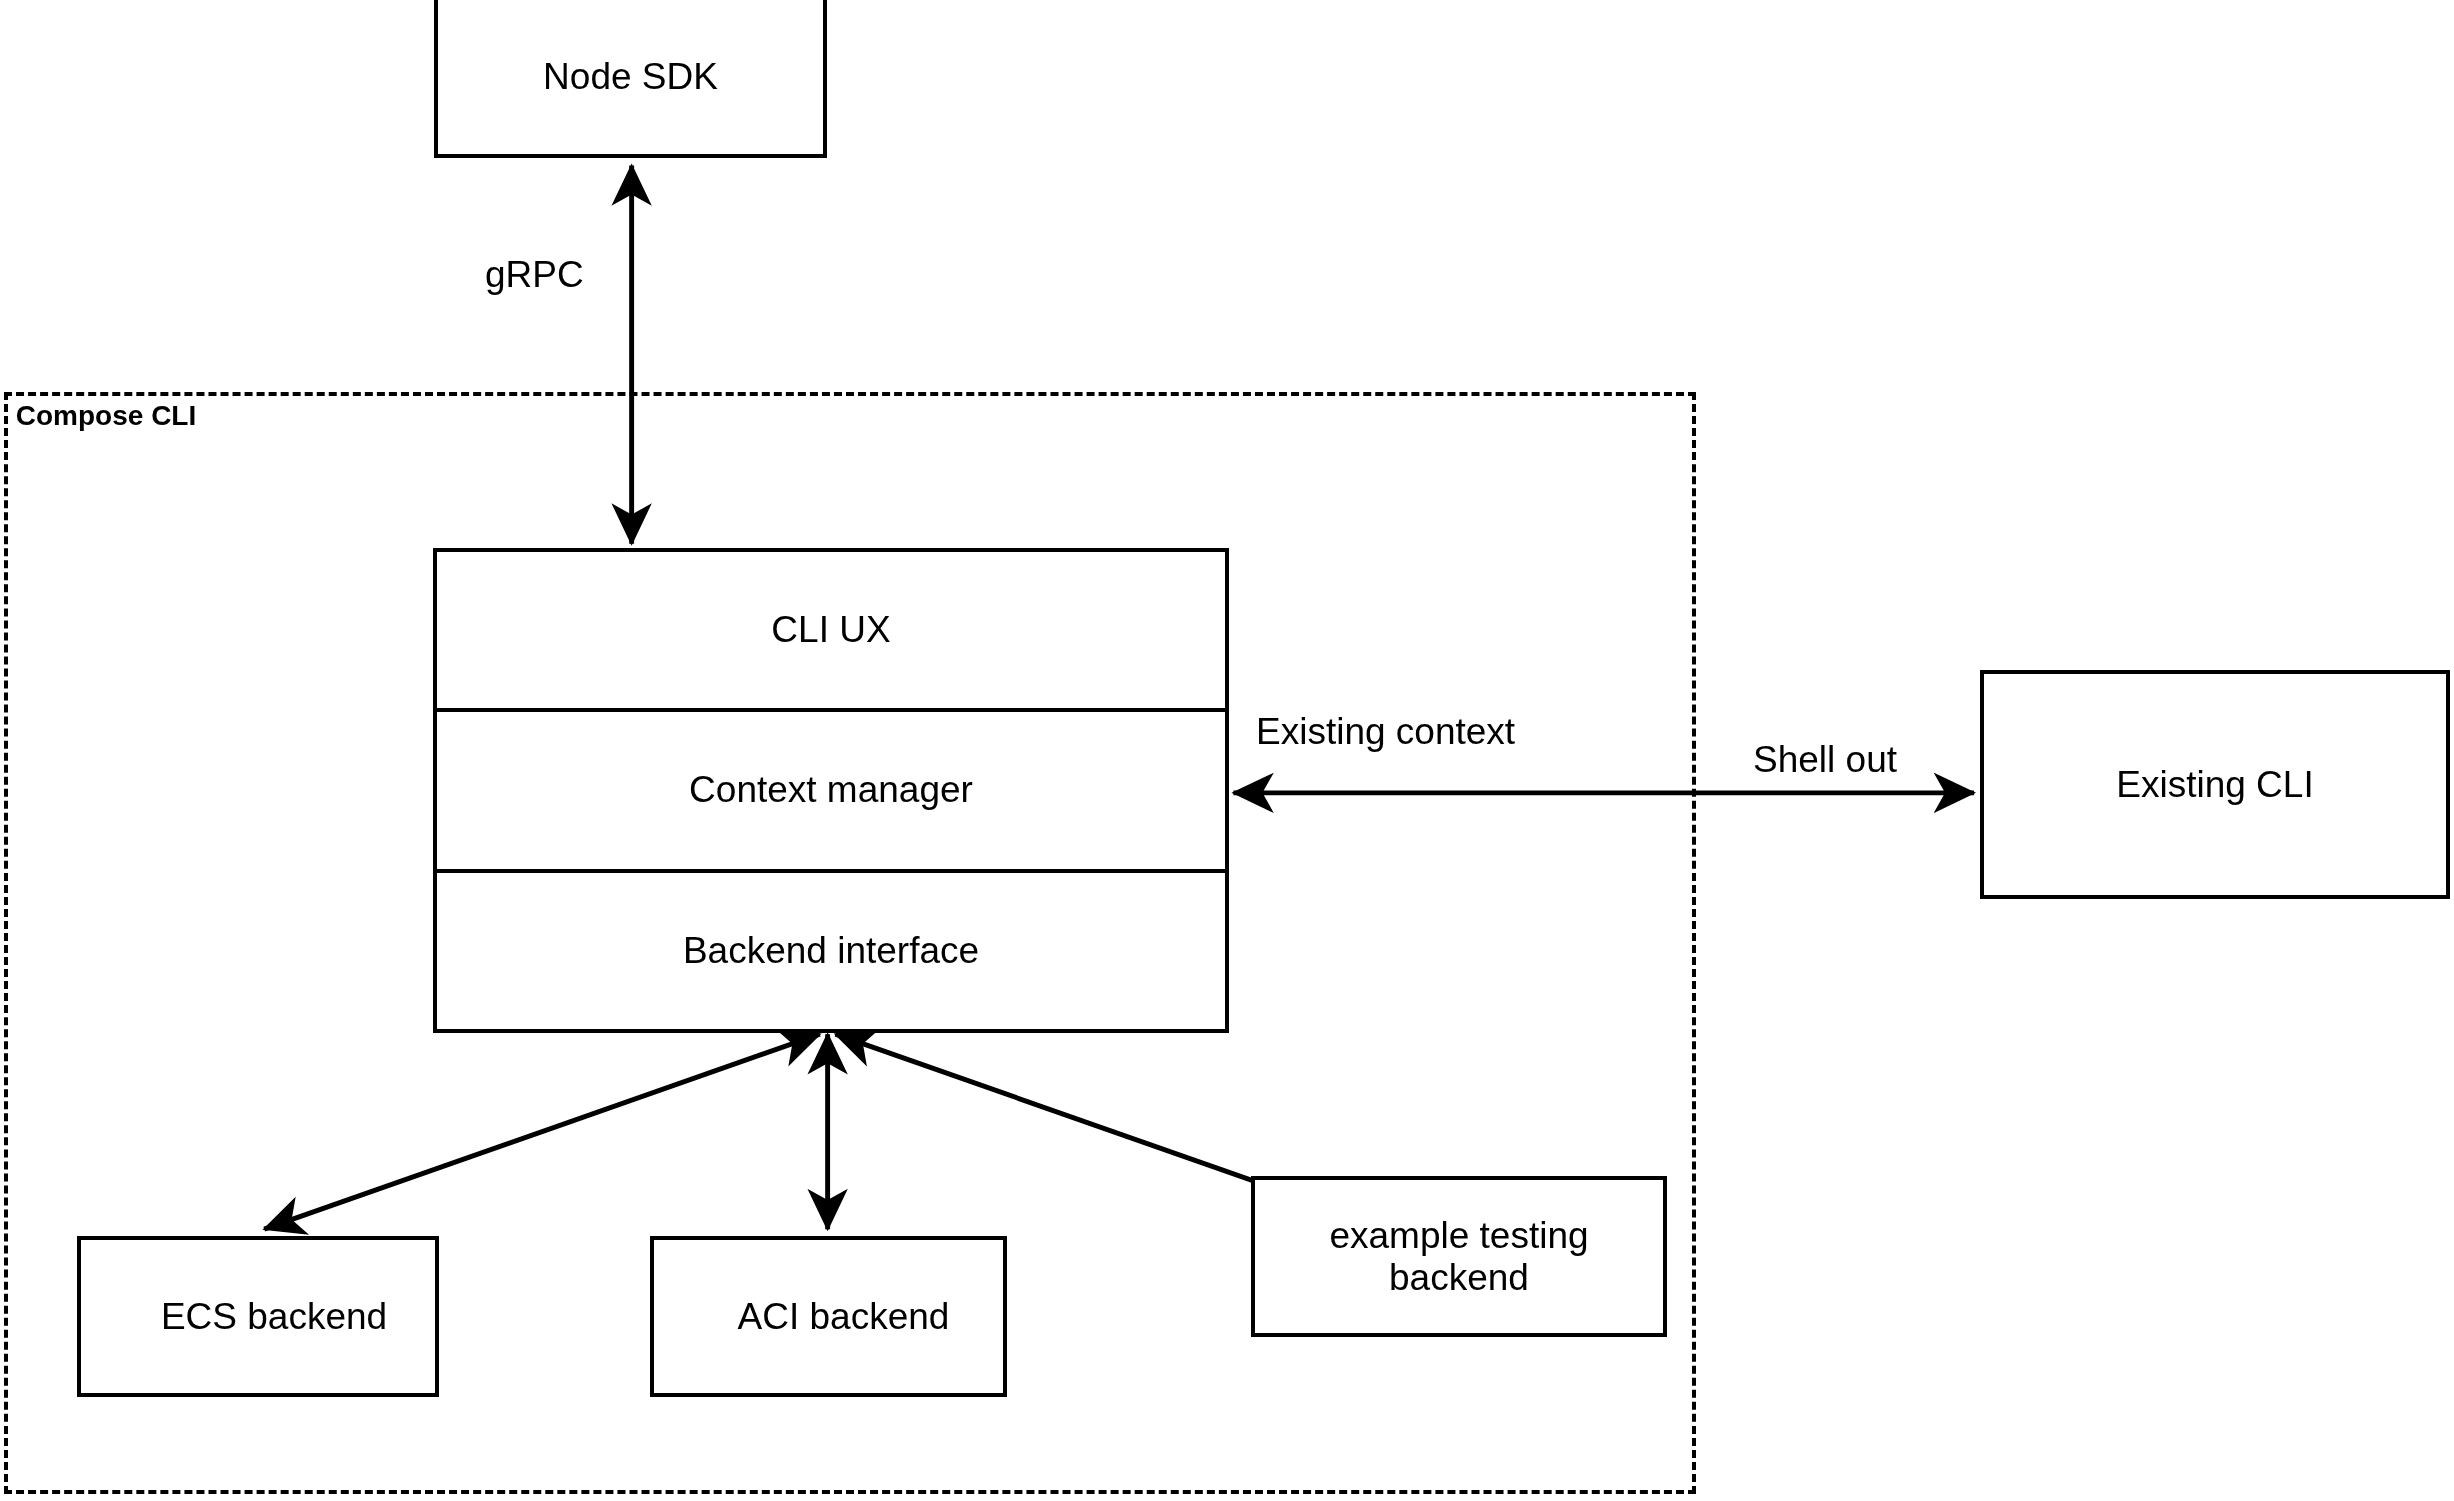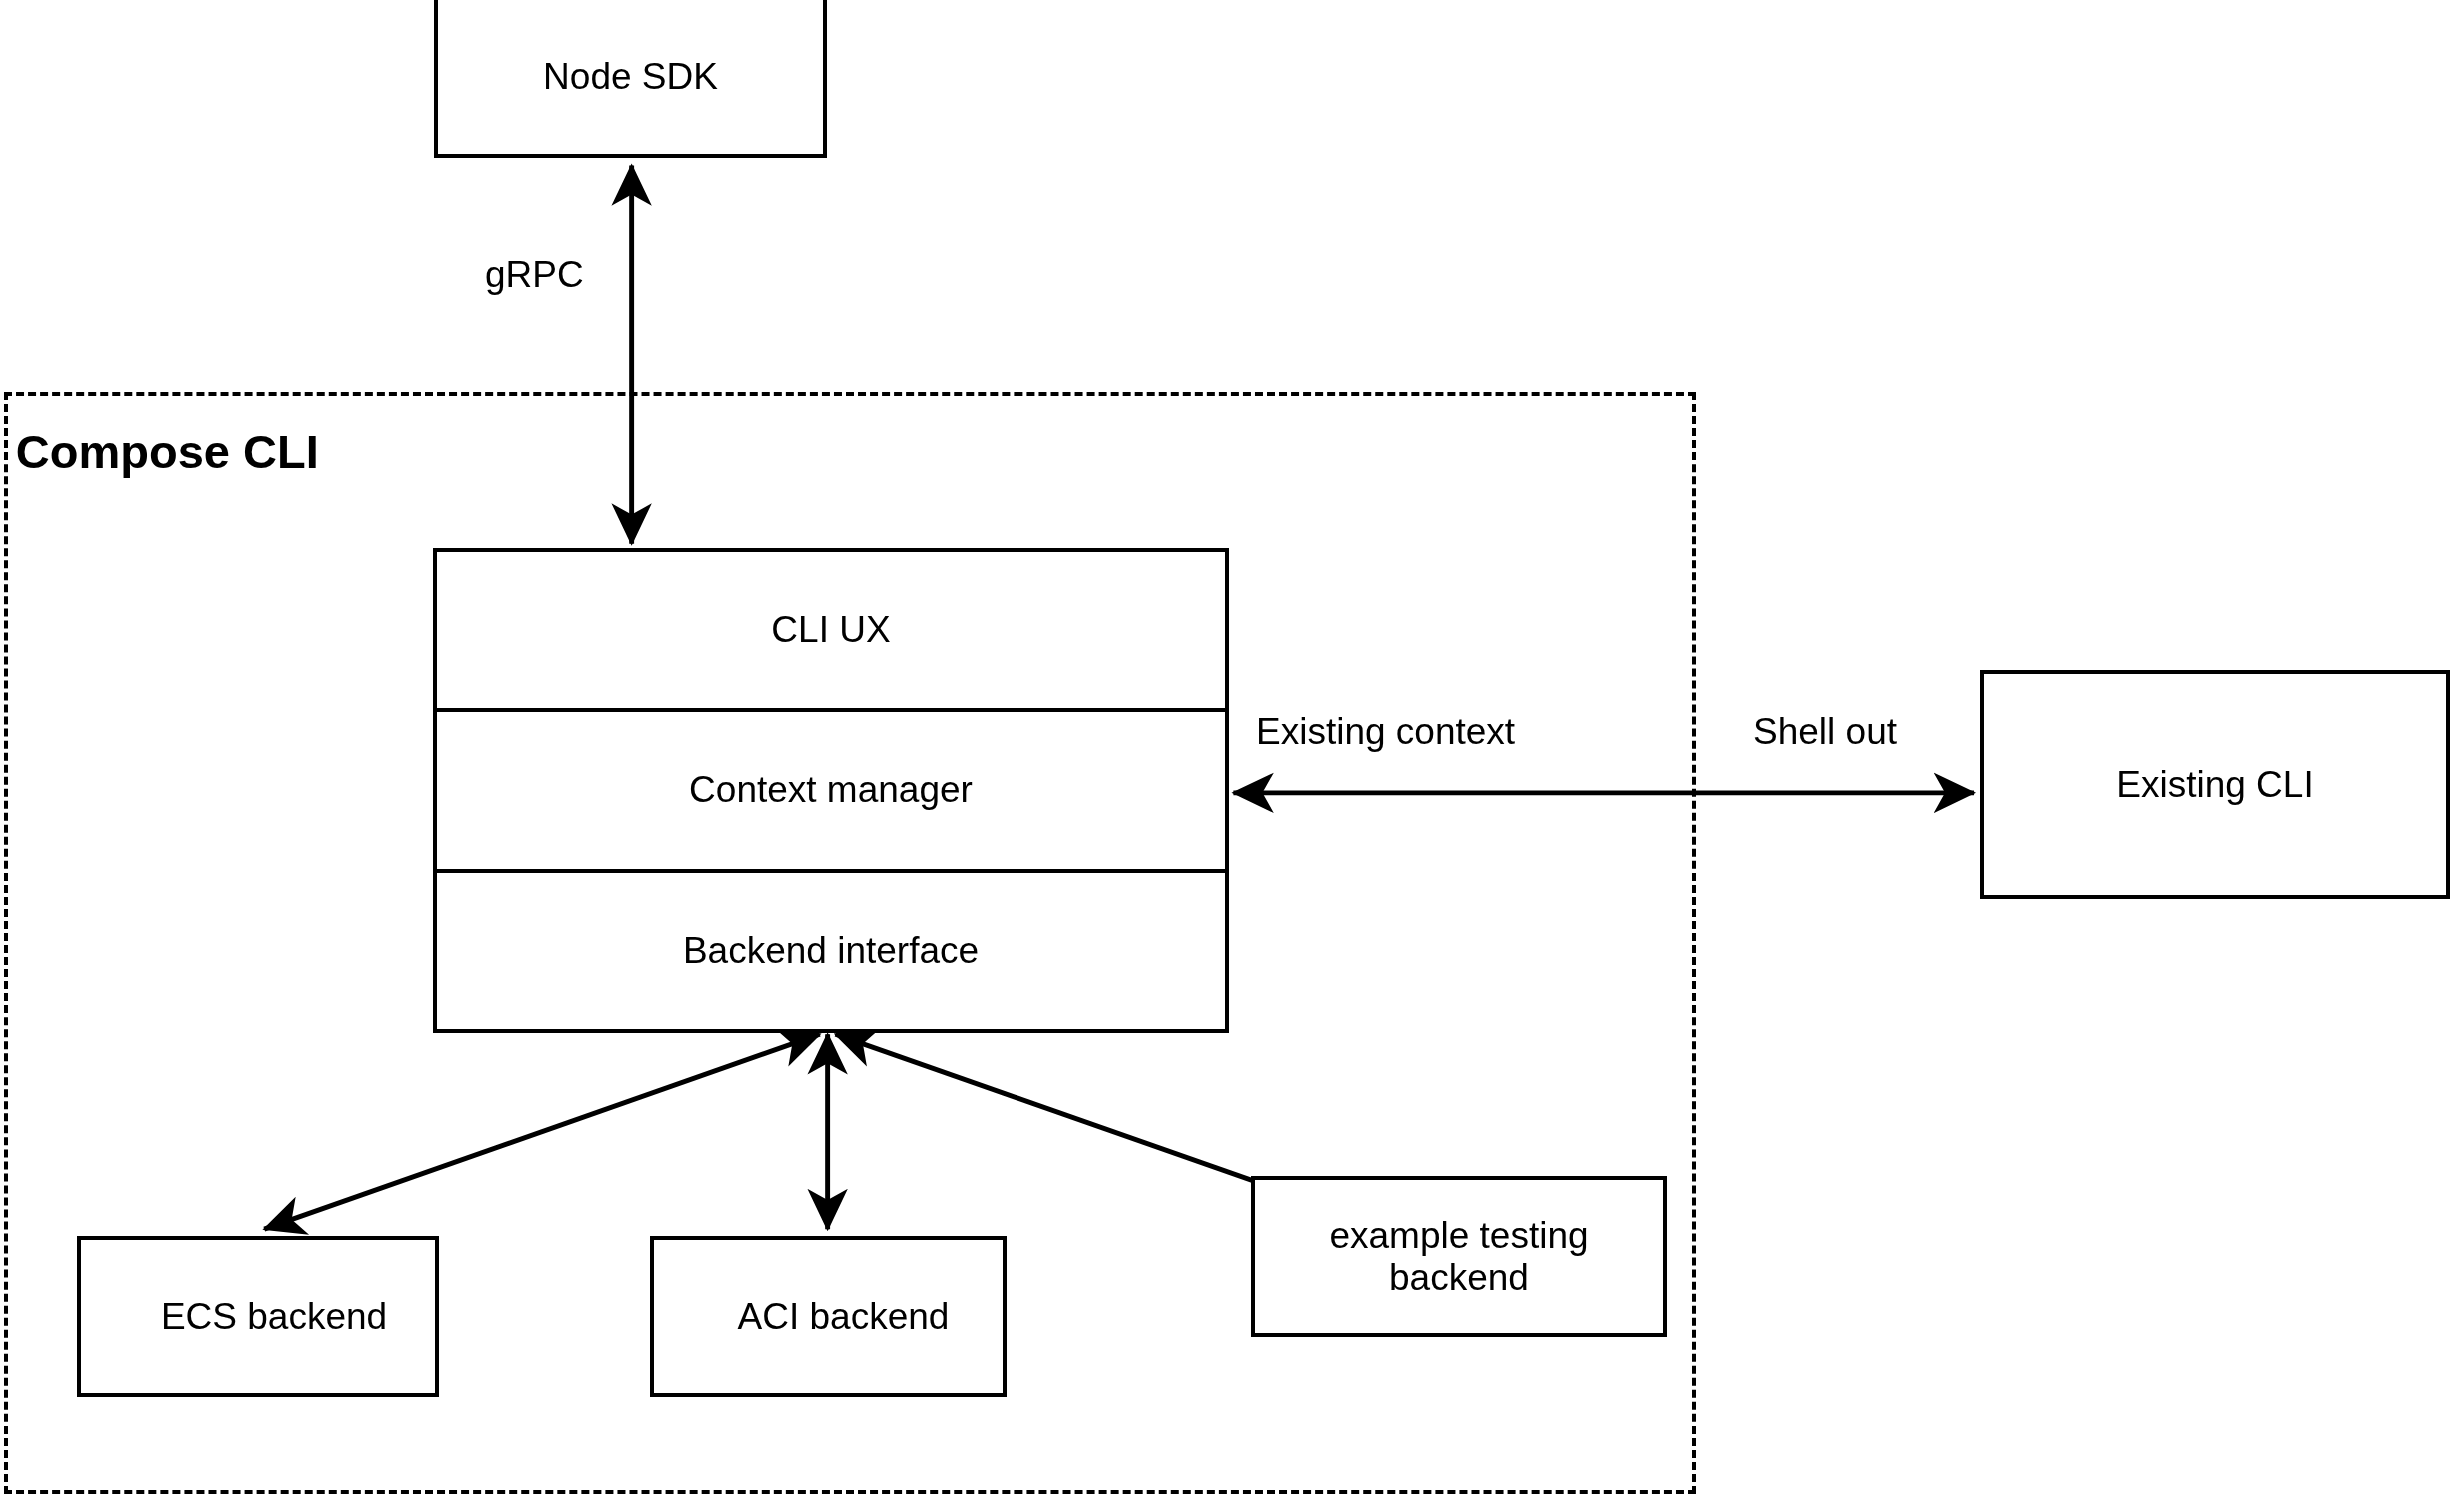--- a/index.html
+++ b/index.html
@@ -94,21 +94,21 @@
     height: 1501px;
     pointer-events: none;
   }
 </style>
 </head>
 <body>
 
 <div id="diagram-canvas">
 
   <div class="group-box" style="left:3.9px; top:392px; width:1692px; height:1102px;"></div>
-  <div class="group-title" style="left:15.8px; top:424px; font-size:47px;">Compose CLI</div>
+  <div class="group-title" style="left:15.8px; top:400px; font-size:28px;">Compose CLI</div>
 
   <svg id="connectors" viewBox="0 0 2492 1524" xmlns="http://www.w3.org/2000/svg">
     <defs>
       <marker id="arrowEnd" markerWidth="9" markerHeight="9" refX="8.2" refY="4.5" orient="auto" markerUnits="strokeWidth">
         <path d="M0,0.4 L8.6,4.5 L0,8.6 L2.3,4.5 Z" fill="#000000"></path>
       </marker>
       <marker id="arrowStart" markerWidth="9" markerHeight="9" refX="0.4" refY="4.5" orient="auto" markerUnits="strokeWidth">
         <path d="M8.6,0.4 L0,4.5 L8.6,8.6 L6.3,4.5 Z" fill="#000000"></path>
       </marker>
     </defs>
@@ -165,16 +165,16 @@
 
   <div class="node" style="left:1221px; top:1176px; width:416px; height:161px; font-size:37px;margin-left:30px;">
     <span class="label">example testing
 backend</span>
   </div>
 
   <div class="edge-label" style="left:485px; top:254px; font-size:37px;">gRPC</div>
 
   <div class="edge-label" style="left:1256px; top:711px; font-size:37px;">Existing context</div>
 
-  <div class="edge-label" style="left:1753px; top:711px; font-size:37px;">Shell out</div>
+  <div class="edge-label" style="left:1753px; top:739px; font-size:37px;">Shell out</div>
 
 </div>
 
 
 </body></html>

